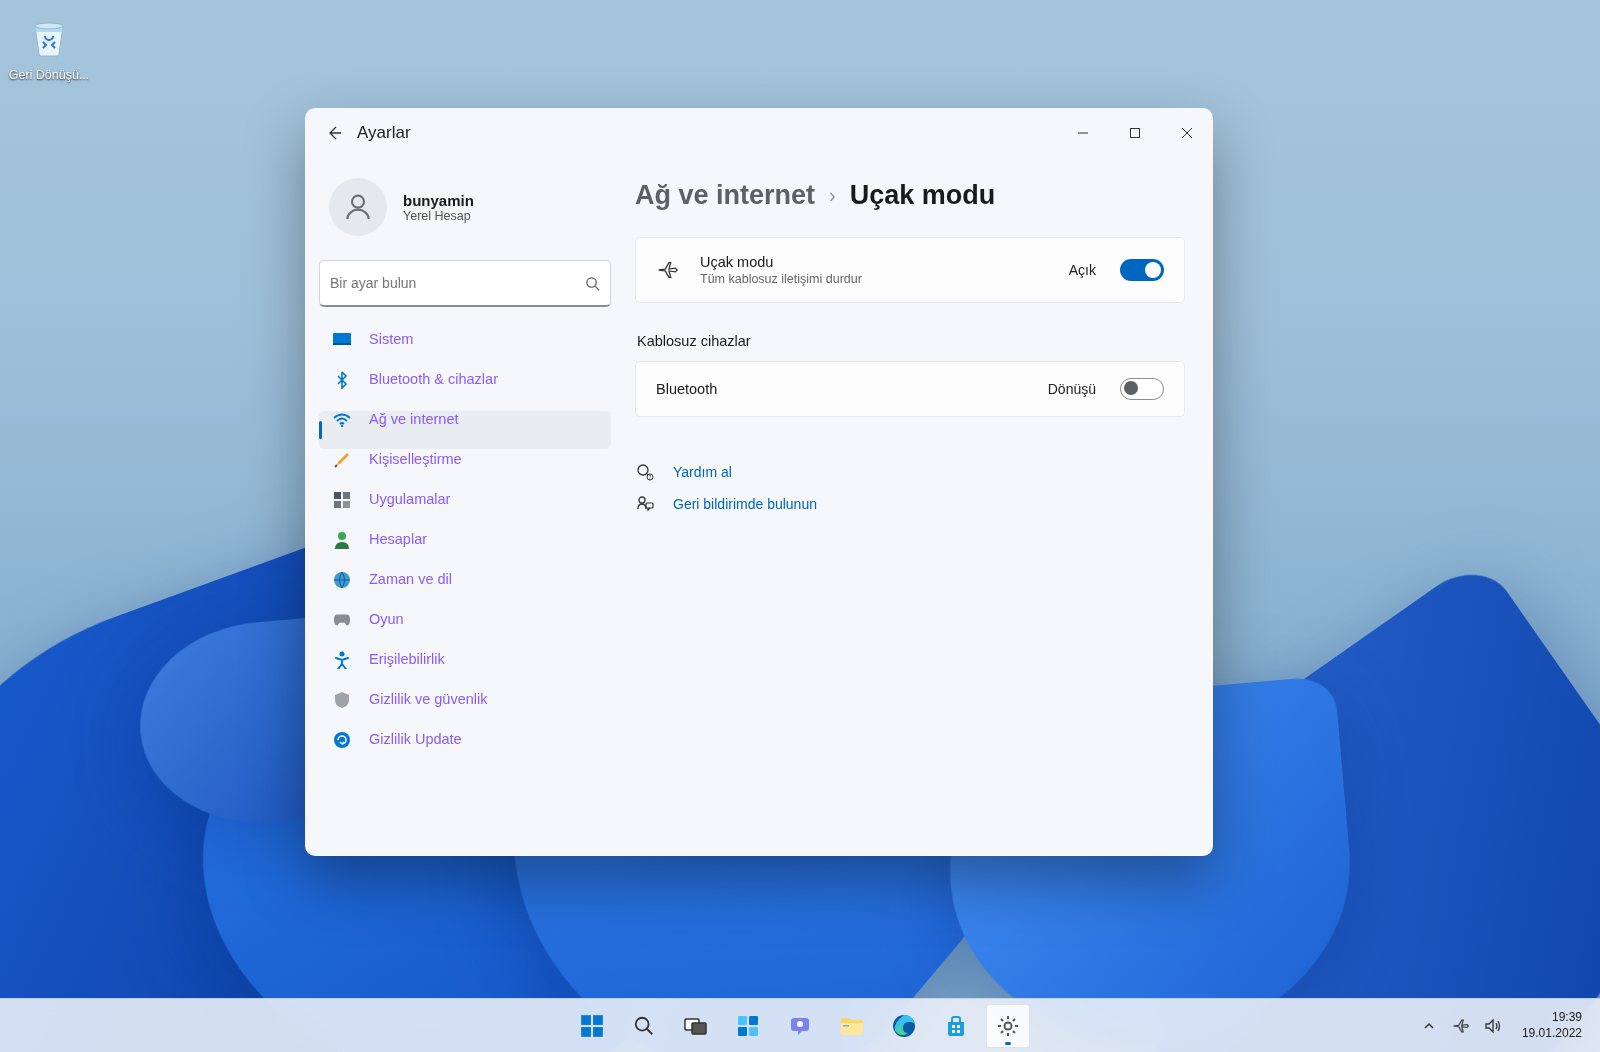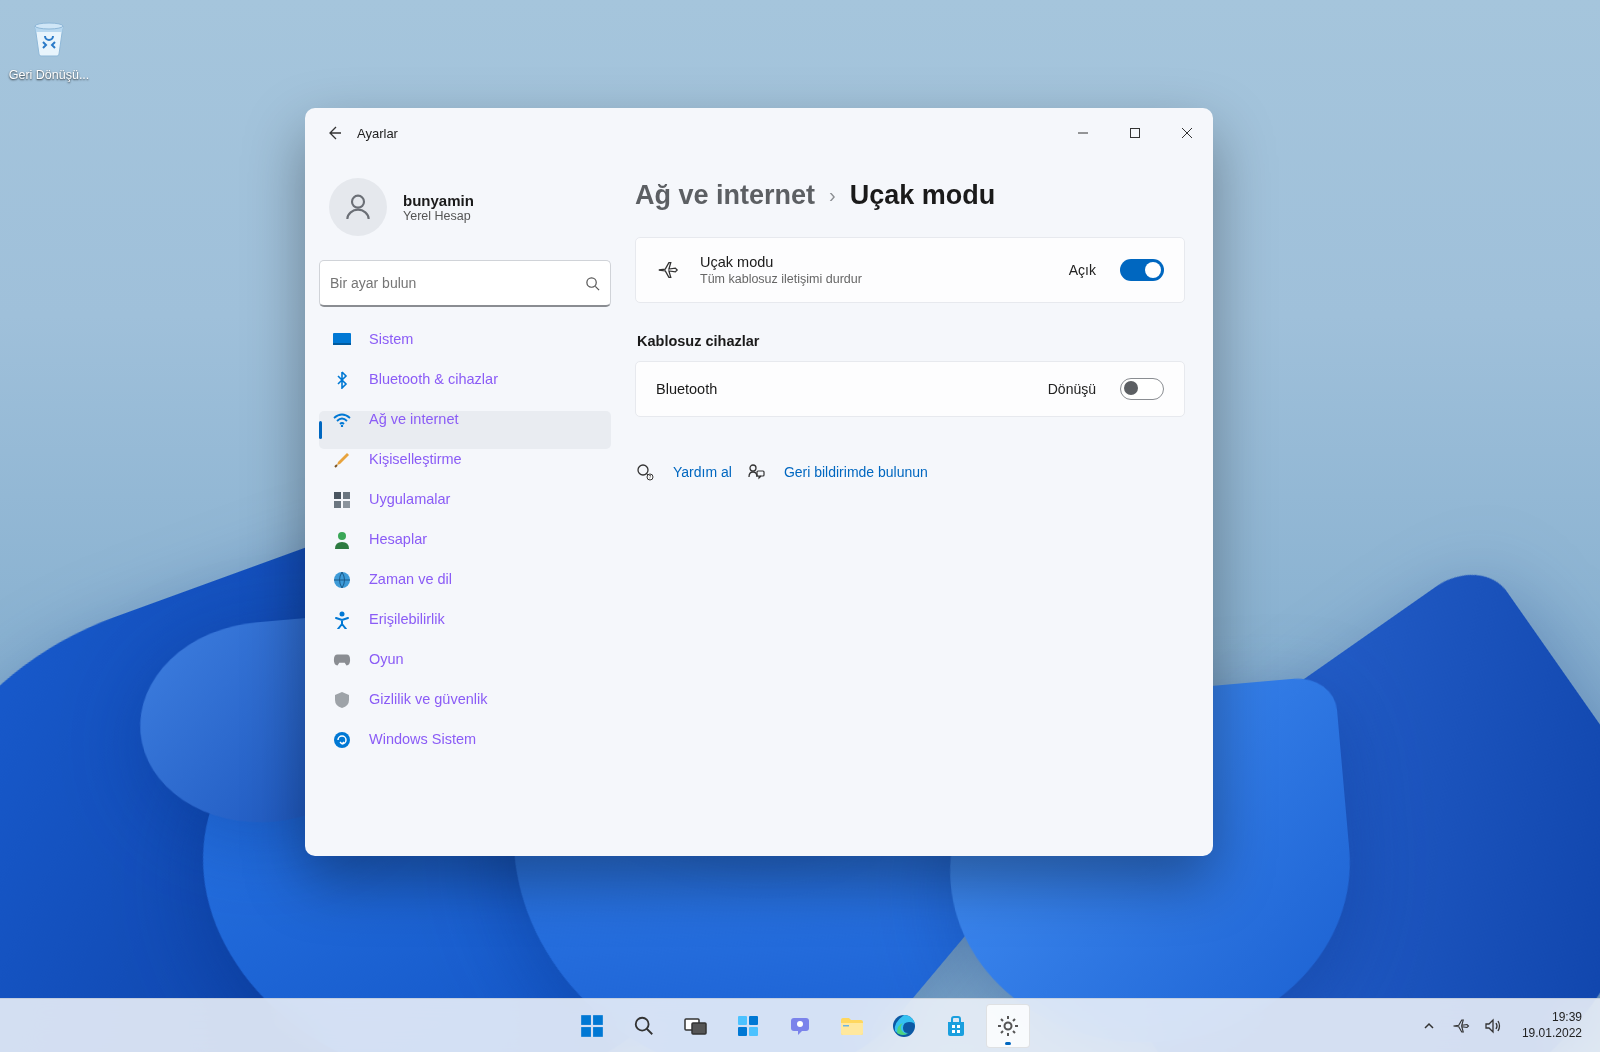--- a/index.html
+++ b/index.html
@@ -63,21 +63,21 @@
   display: flex;
   align-items: center;
   padding-left: 12px;
 }
 .tb-back {
   width: 34px; height: 34px;
   display: flex; align-items: center; justify-content: center;
   border-radius: 4px;
   color: #333;
 }
-.tb-title { font-size: 13px; color: #222; margin-left: 6px; }
+.tb-title { font-size: 17px; color: #222; margin-left: 6px; }
 .tb-spacer { flex: 1; }
 .tb-btn {
   width: 52px; height: 38px;
   display: flex; align-items: center; justify-content: center;
   color: #333;
 }
 
 .wincolumns { flex: 1; display: flex; }
 .sidebar { width: 320px; padding: 8px 14px 14px 14px; display: flex; flex-direction: column; gap: 4px; }
 .profile { display: flex; align-items: center; gap: 16px; padding: 12px 10px 20px 10px; }
@@ -145,23 +145,23 @@
   width: 44px; height: 22px; border-radius: 11px; position: relative;
 }
 .toggle .knob {
   position: absolute; top: 3px; width: 16px; height: 16px; border-radius: 50%; background: #fff;
 }
 .toggle.on { background: #0067c0; }
 .toggle.on .knob { right: 3px; }
 .toggle.off { background: #fff; border: 1px solid #8a8d92; }
 .toggle.off .knob { left: 3px; background: #5c5f63; top: 2px; width: 14px; height: 14px;}
 
-.section-h { font-size: 14.5px; font-weight: 700; color: #1a1a1a; margin: 30px 0 12px 2px; }
-
-.help-links { margin-top: 46px; display: flex; flex-direction: row; gap: 14px; }
+.section-h { font-size: 14.5px; font-weight: 400; color: #1a1a1a; margin: 30px 0 12px 2px; }
+
+.help-links { margin-top: 46px; display: flex; flex-direction: column; gap: 14px; }
 .help-link { display: flex; align-items: center; gap: 18px; font-size: 14px; color: #0067c0; cursor: pointer;}
 .help-ic { color: #333; width: 20px; display:flex; justify-content:center;}
 
 
 .taskbar {
   position: absolute; bottom: 0; left: 0; right: 0; height: 54px;
   background: rgba(238,243,249,0.88);
   backdrop-filter: blur(20px);
   border-top: 1px solid rgba(0,0,0,0.08);
   display: flex; align-items: center;
@@ -316,51 +316,51 @@
           <span class="navicon">
               <svg width="18" height="18" viewBox="0 0 18 18">
                 <circle cx="9" cy="9" r="8" fill="#3d9bd8"></circle>
                 <path d="M9 1 Q14 9 9 17 Q4 9 9 1 M1 9 H17" stroke="#1a5a8a" stroke-width="1" fill="none"></path>
               </svg>
             </span>
           <span>Zaman ve dil</span>
         </div>
         <div class="navitem">
           <span class="navicon">
+              <svg width="20" height="14" viewBox="0 0 20 14">
+                <path d="M5 1 H15 Q19 1 19 7 Q19 13 15 13 L13 10 H7 L5 13 Q1 13 1 7 Q1 1 5 1 Z" fill="#8a8d92"></path>
+              </svg>
+            </span>
+          <span>Oyun</span>
+        </div>
+        <div class="navitem">
+          <span class="navicon">
               <svg width="16" height="18" viewBox="0 0 16 18">
                 <circle cx="8" cy="3" r="2.5" fill="#0078d4"></circle>
                 <path d="M2 7 L8 9 L14 7 M8 9 V13 M8 13 L4 18 M8 13 L12 18" stroke="#0078d4" stroke-width="2" fill="none" stroke-linecap="round"></path>
               </svg>
             </span>
           <span>Erişilebilirlik</span>
         </div>
         <div class="navitem">
           <span class="navicon">
-              <svg width="20" height="14" viewBox="0 0 20 14">
-                <path d="M5 1 H15 Q19 1 19 7 Q19 13 15 13 L13 10 H7 L5 13 Q1 13 1 7 Q1 1 5 1 Z" fill="#8a8d92"></path>
-              </svg>
-            </span>
-          <span>Oyun</span>
-        </div>
-        <div class="navitem">
-          <span class="navicon">
               <svg width="16" height="18" viewBox="0 0 16 18">
                 <path d="M8 1 L15 4 V9 Q15 15 8 17 Q1 15 1 9 V4 Z" fill="#9ea3a8"></path>
               </svg>
             </span>
           <span>Gizlilik ve güvenlik</span>
         </div>
         <div class="navitem">
           <span class="navicon">
               <svg width="18" height="18" viewBox="0 0 18 18">
                 <circle cx="9" cy="9" r="8" fill="#0078d4"></circle>
                 <path d="M5 9 A4 4 0 1 1 9 13 M9 13 L7 11 M9 13 L11 11" stroke="#fff" stroke-width="1.5" fill="none"></path>
               </svg>
             </span>
-          <span>Windows Sistem</span>
+          <span>Gizlilik Update</span>
         </div>
       </div>
     </div>
 
     <div class="content">
       <div class="breadcrumb">
         <span class="bc-parent">Ağ ve internet</span>
         <span class="bc-sep">›</span>
         <span class="bc-current">Uçak modu</span>
       </div>

